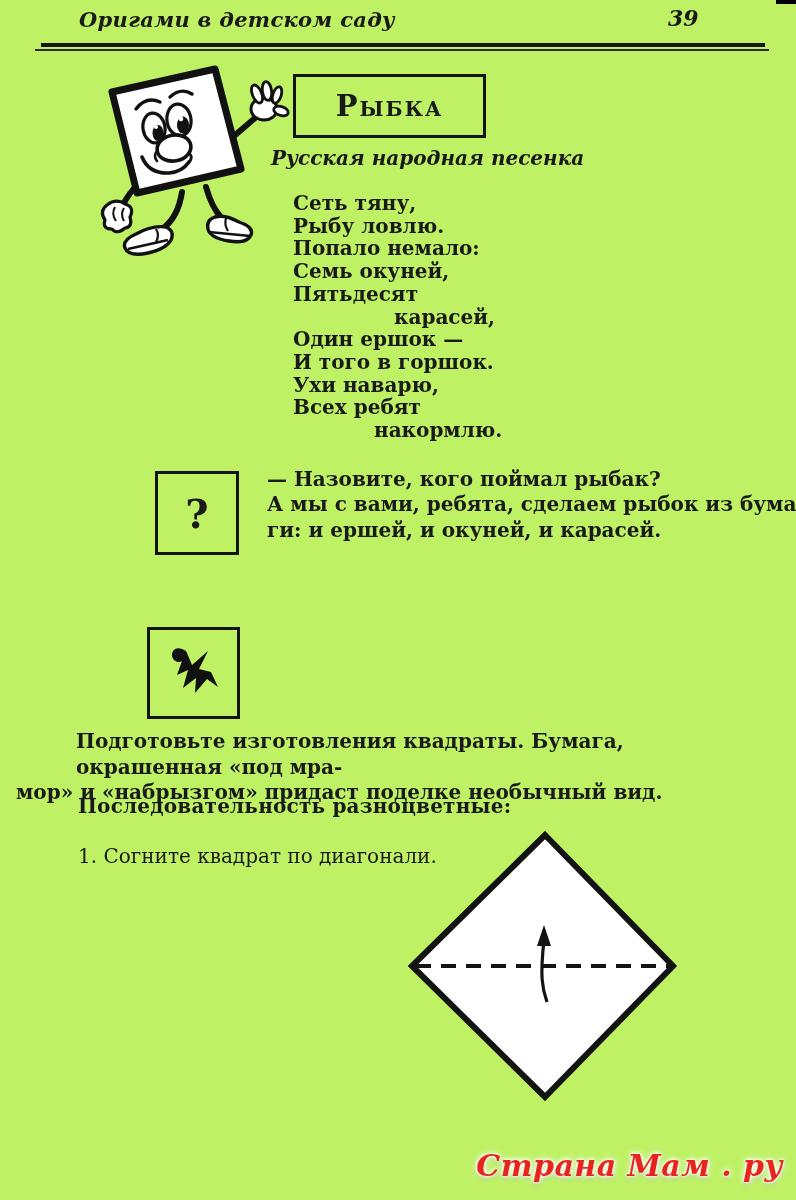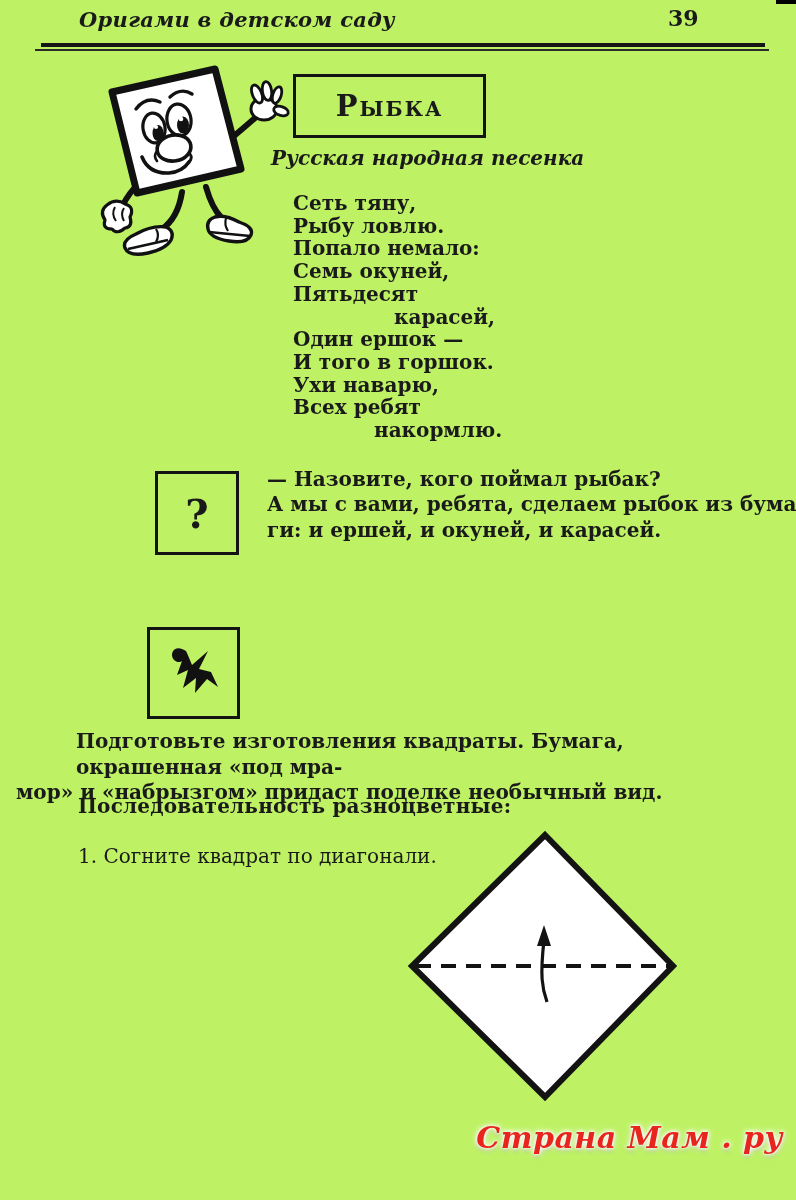--- a/index.html
+++ b/index.html
@@ -7,21 +7,21 @@
     position:relative;
     width:796px;height:1200px;
     margin:0 auto;
     background:#bef264;
     overflow:hidden;
     font-family:"DejaVu Serif","Liberation Serif",serif;
     color:#1a1a1a;
   }
   .corner-mark{position:absolute;top:0;right:0;width:20px;height:4px;background:#000;}
   .running-head{position:absolute;left:79px;top:7px;font-style:italic;font-weight:700;font-size:21px;letter-spacing:.3px;}
-  .page-number{position:absolute;left:668px;top:5px;font-weight:700;font-size:22px;}
+  .page-number{position:absolute;left:668px;top:5px;font-style:italic;font-weight:700;font-size:22px;}
   .rule-thick{position:absolute;left:41px;top:43px;width:724px;height:4px;background:#161616;}
   .rule-thin{position:absolute;left:35px;top:49px;width:734px;height:2px;background:#2a2a2a;}
 
   .mascot{position:absolute;left:78px;top:56px;width:238px;height:215px;}
 
   .title-box{
     position:absolute;left:293px;top:74px;width:193px;height:64px;
     border:3.5px solid #141414;box-sizing:border-box;
     display:flex;align-items:center;justify-content:center;
   }
@@ -52,21 +52,21 @@
 
   .instruction{position:absolute;left:16px;top:729px;width:756px;font-weight:700;font-size:20px;line-height:25.6px;}
   .instruction .first{padding-left:60px;}
 
   .seq-heading{position:absolute;left:78px;top:794px;font-weight:700;font-size:20px;letter-spacing:.2px;}
   .step-1{position:absolute;left:78px;top:844px;font-weight:400;font-size:20px;}
 
   .fold-diagram{position:absolute;left:398px;top:826px;width:292px;height:284px;}
 
   .watermark{
-    position:absolute;right:13px;top:1120px;
+    position:absolute;right:13px;top:1148px;
     font-style:italic;font-weight:700;font-size:30px;letter-spacing:.5px;
     text-shadow:0 0 3px #fff,0 0 5px #fff,0 0 7px #fff,0 3px 4px rgba(140,140,140,.55);
   }
 </style>
 </head>
 <body>
 
 <div class="page">
 
   <div class="corner-mark"></div>

